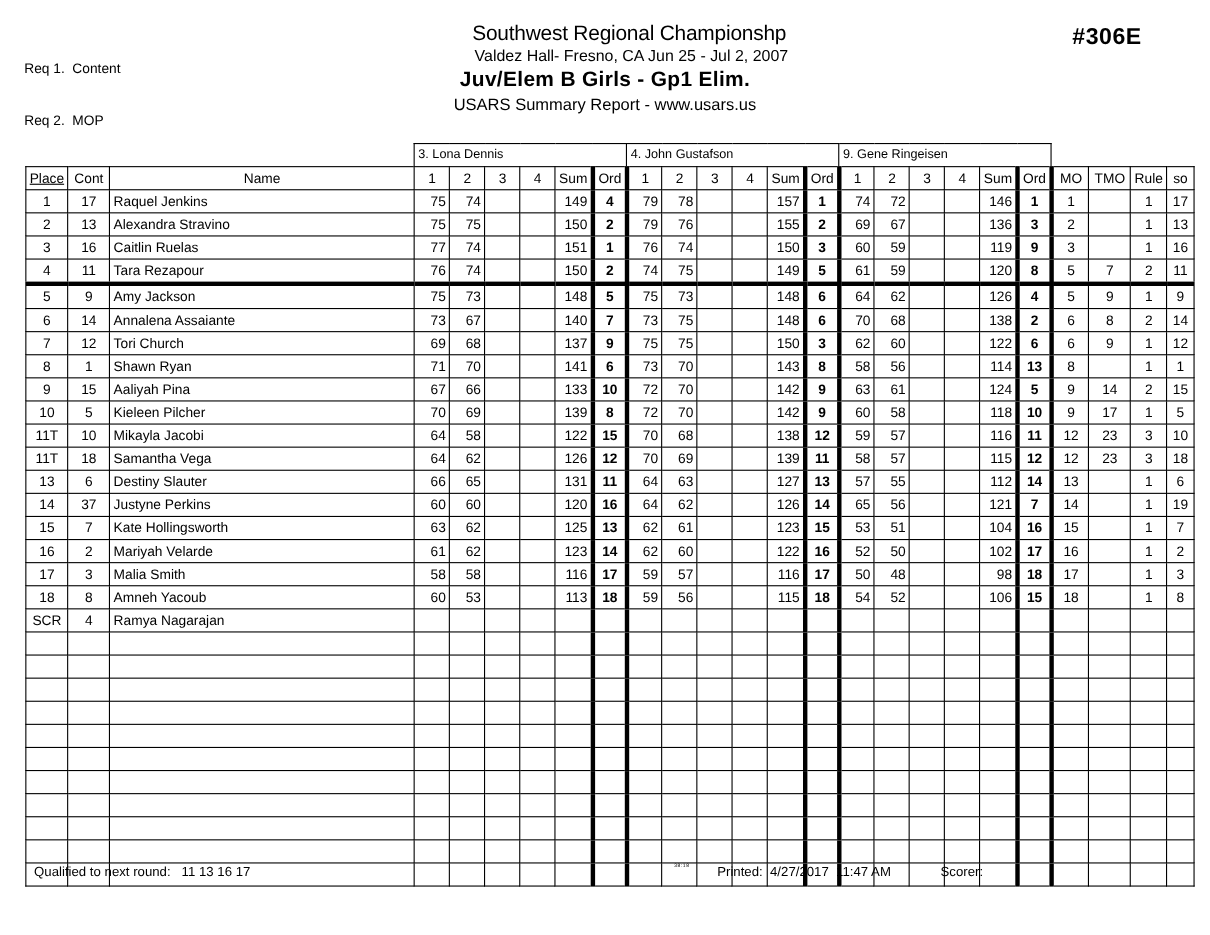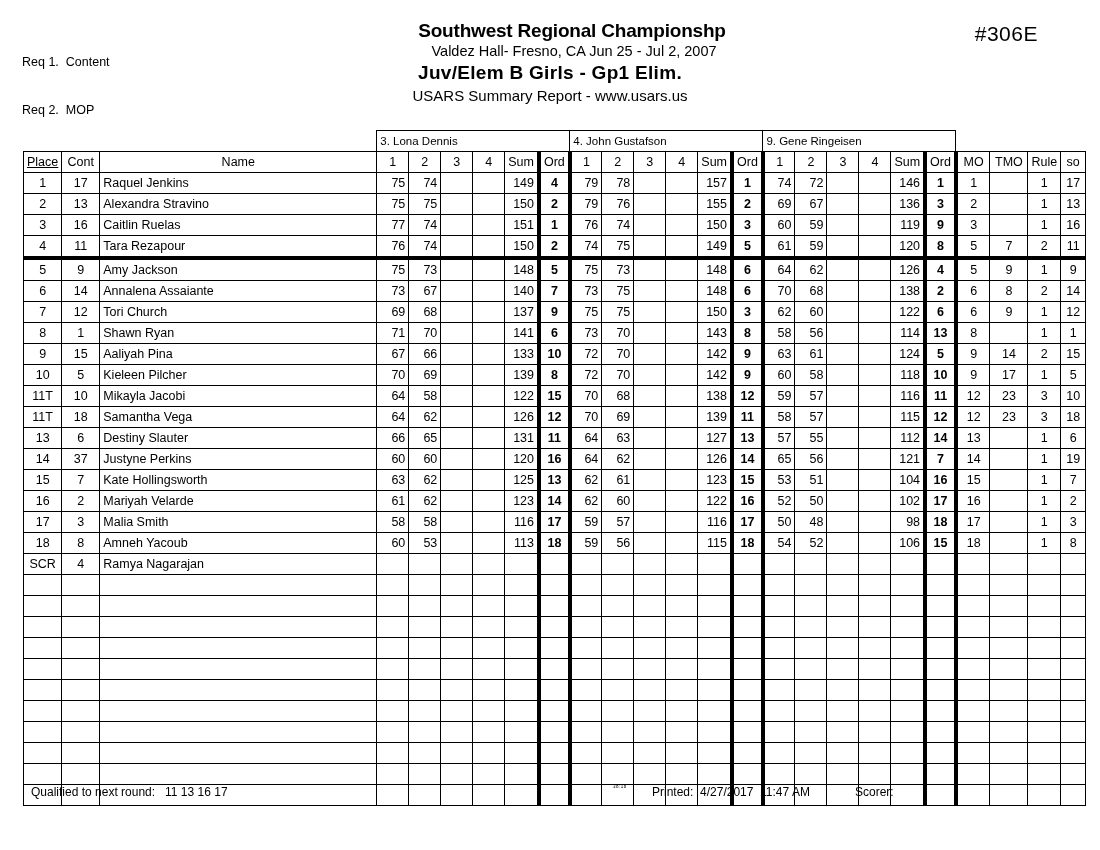--- a/index.html
+++ b/index.html
@@ -20,35 +20,35 @@
     font-size:12.5px;line-height:16px;
     white-space:pre;
   }
   .req-line{display:block;}
 
   #title-block{
     position:absolute;left:0;right:0;top:20px;
     text-align:center;
   }
   #title-main{
-    font-size:19px;font-weight:bold;letter-spacing:-0.2px;line-height:22px;padding-left:44px;
+    font-size:19px;font-weight:normal;letter-spacing:-0.2px;line-height:22px;padding-left:44px;
   }
   #title-venue{
     font-size:14.5px;line-height:19px;padding-left:48px;
   }
   #title-event{
     font-size:19px;font-weight:bold;line-height:24px;letter-spacing:0.3px;
   }
   #title-org{
     font-size:15px;line-height:21px;
   }
 
   #sheet-number{
     position:absolute;right:62px;top:22px;
-    font-size:21px;font-weight:normal;letter-spacing:0.5px;
+    font-size:21px;font-weight:bold;letter-spacing:0.5px;
   }
 
   
   #sheet-wrap{position:absolute;left:23px;top:130px;}
 
   table#score-sheet{
     border-collapse:collapse;
     table-layout:fixed;
     font-size:12.5px;
   }

